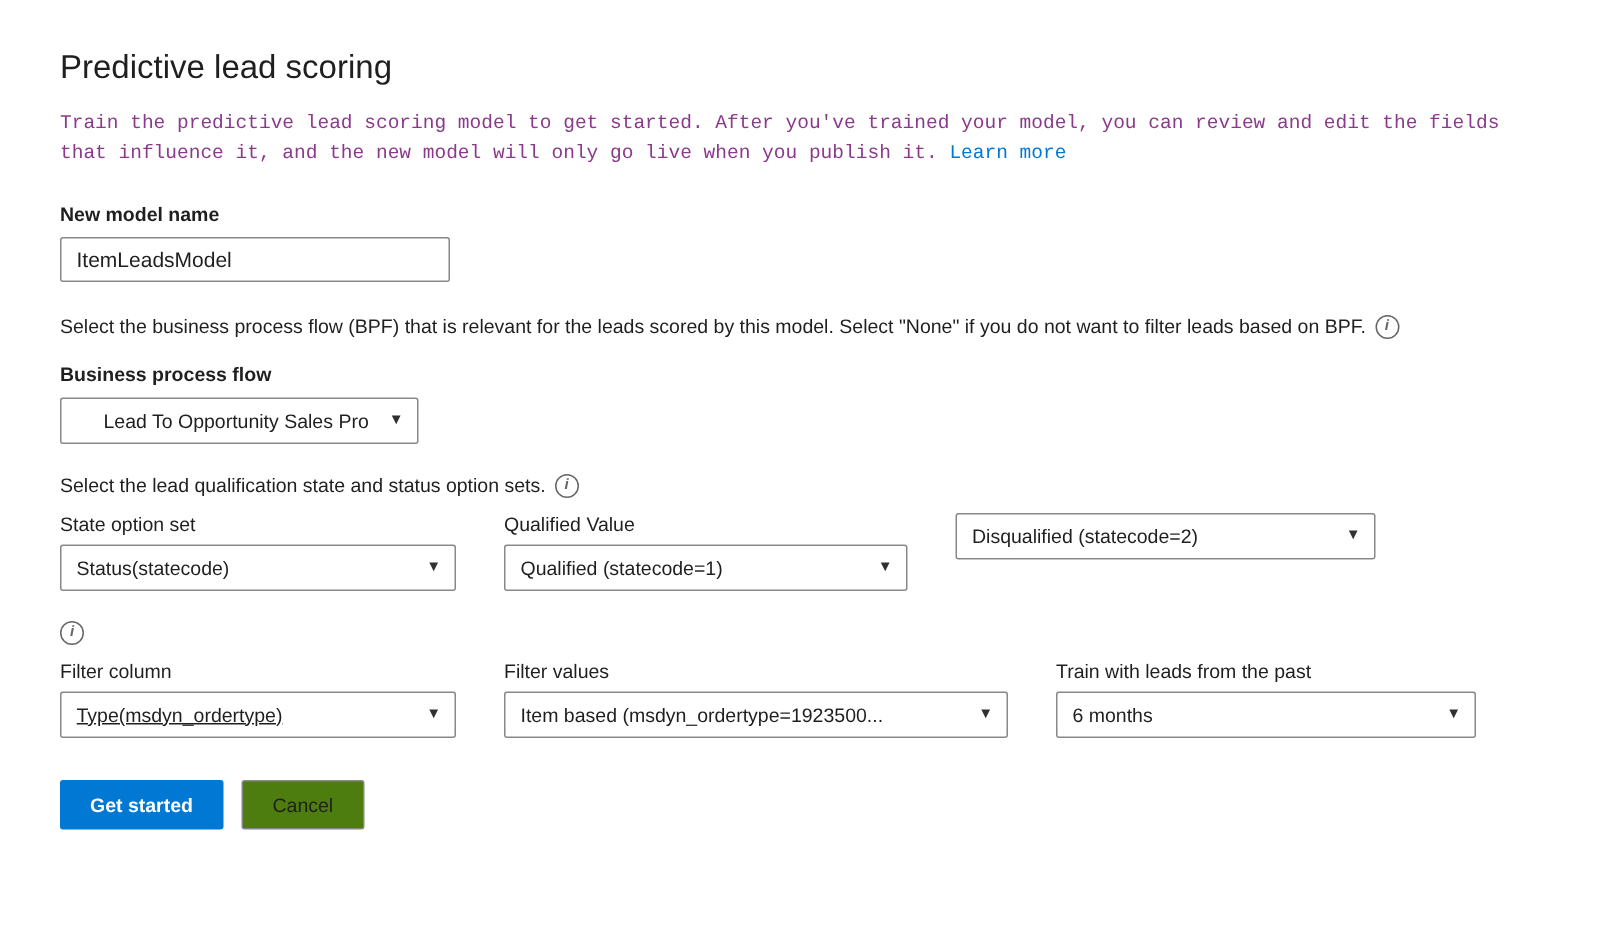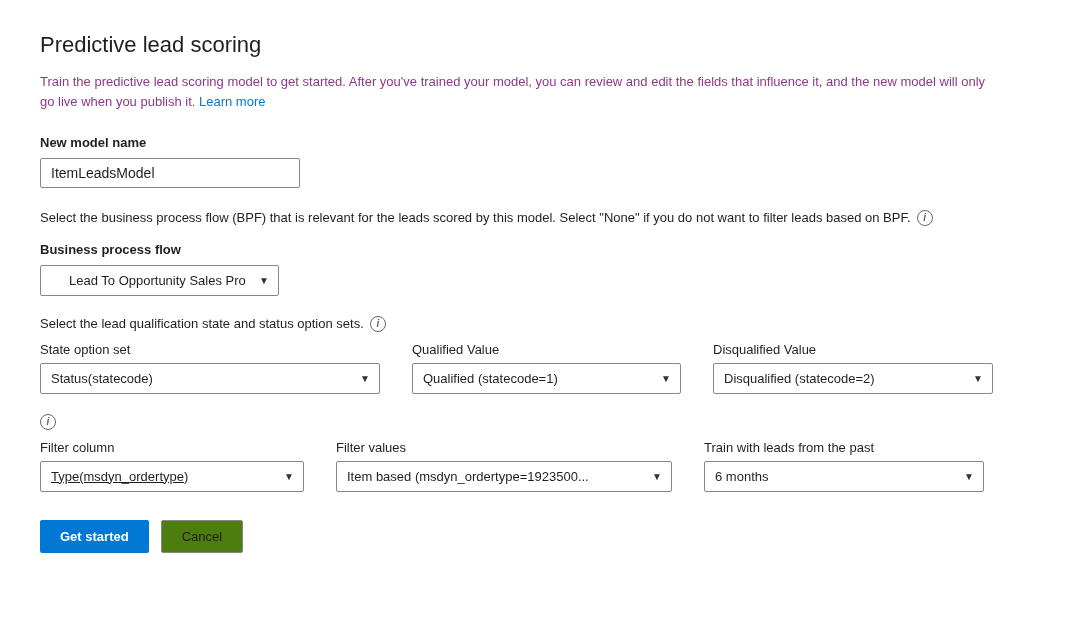--- a/index.html
+++ b/index.html
@@ -19,20 +19,21 @@
       color: #1f1f1f;
       margin-bottom: 14px;
     }
 
     .description-text {
       font-size: 13px;
       color: #8b3a8b;
       line-height: 1.5;
       margin-bottom: 24px;
       max-width: 960px;
+      font-family: Liberation Mono, monospace;
     }
 
     .description-text a {
       color: #0078d4;
       text-decoration: none;
     }
 
     .section-label {
       font-size: 13px;
       font-weight: 600;
@@ -116,21 +117,21 @@
       color: #323130;
       font-size: 10px;
     }
 
     .dropdown-bpf {
       width: 239px;
       padding-left: 28px;
     }
 
     .dropdown-state {
-      width: 340px;
+      width: 264px;
     }
 
     .dropdown-qualified {
       width: 269px;
     }
 
     .dropdown-disqualified {
       width: 280px;
     }
 
@@ -247,21 +248,20 @@
       <span class="column-label">Qualified Value</span>
       <div class="dropdown-wrapper">
         <select class="dropdown dropdown-qualified">
           <option>Qualified (statecode=1)</option>
         </select>
         <span class="dropdown-chevron">▼</span>
       </div>
     </div>
 
     <div class="column-group">
-      <span class="column-label">Disqualified Value</span>
       <div class="dropdown-wrapper">
         <select class="dropdown dropdown-disqualified">
           <option>Disqualified (statecode=2)</option>
         </select>
         <span class="dropdown-chevron">▼</span>
       </div>
     </div>
   </div>
 </div>
 

